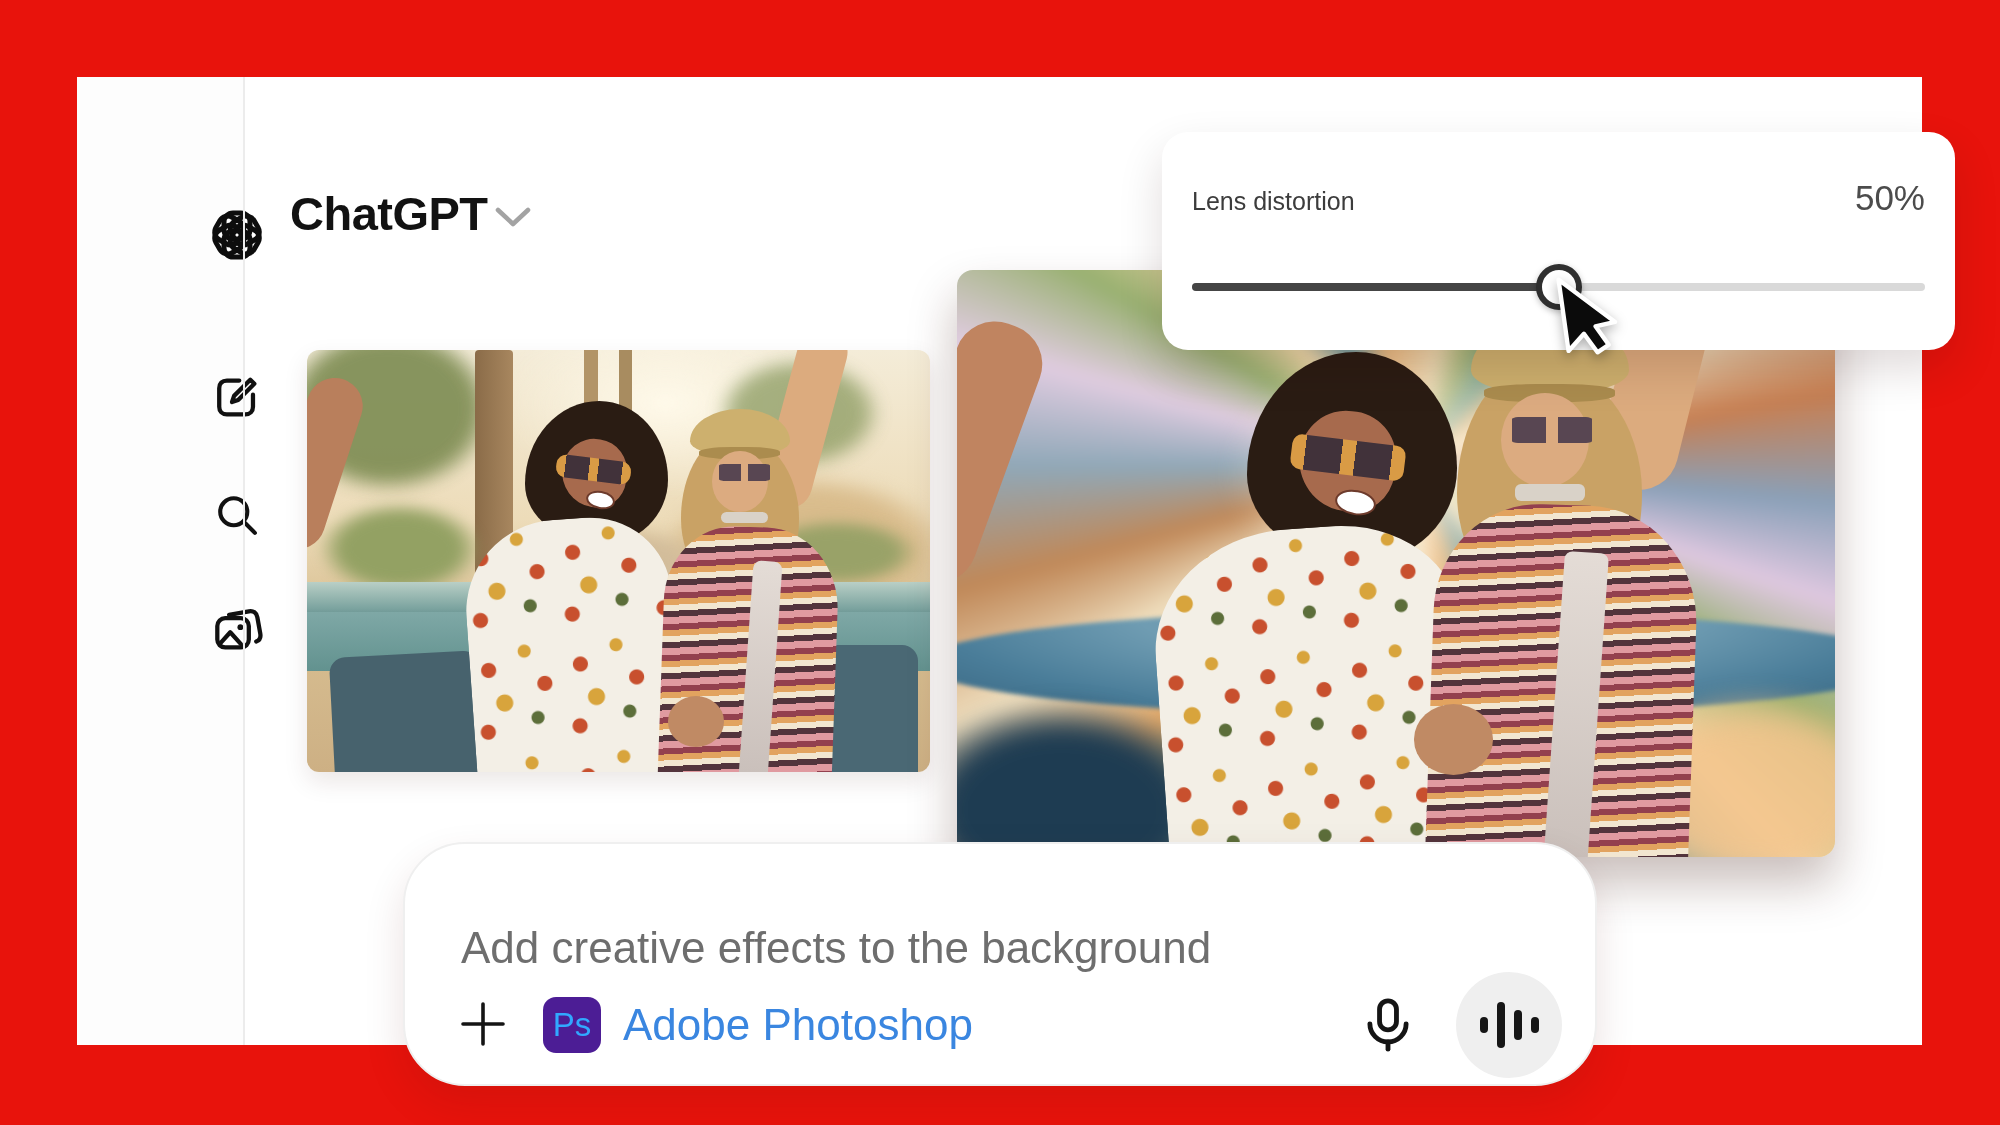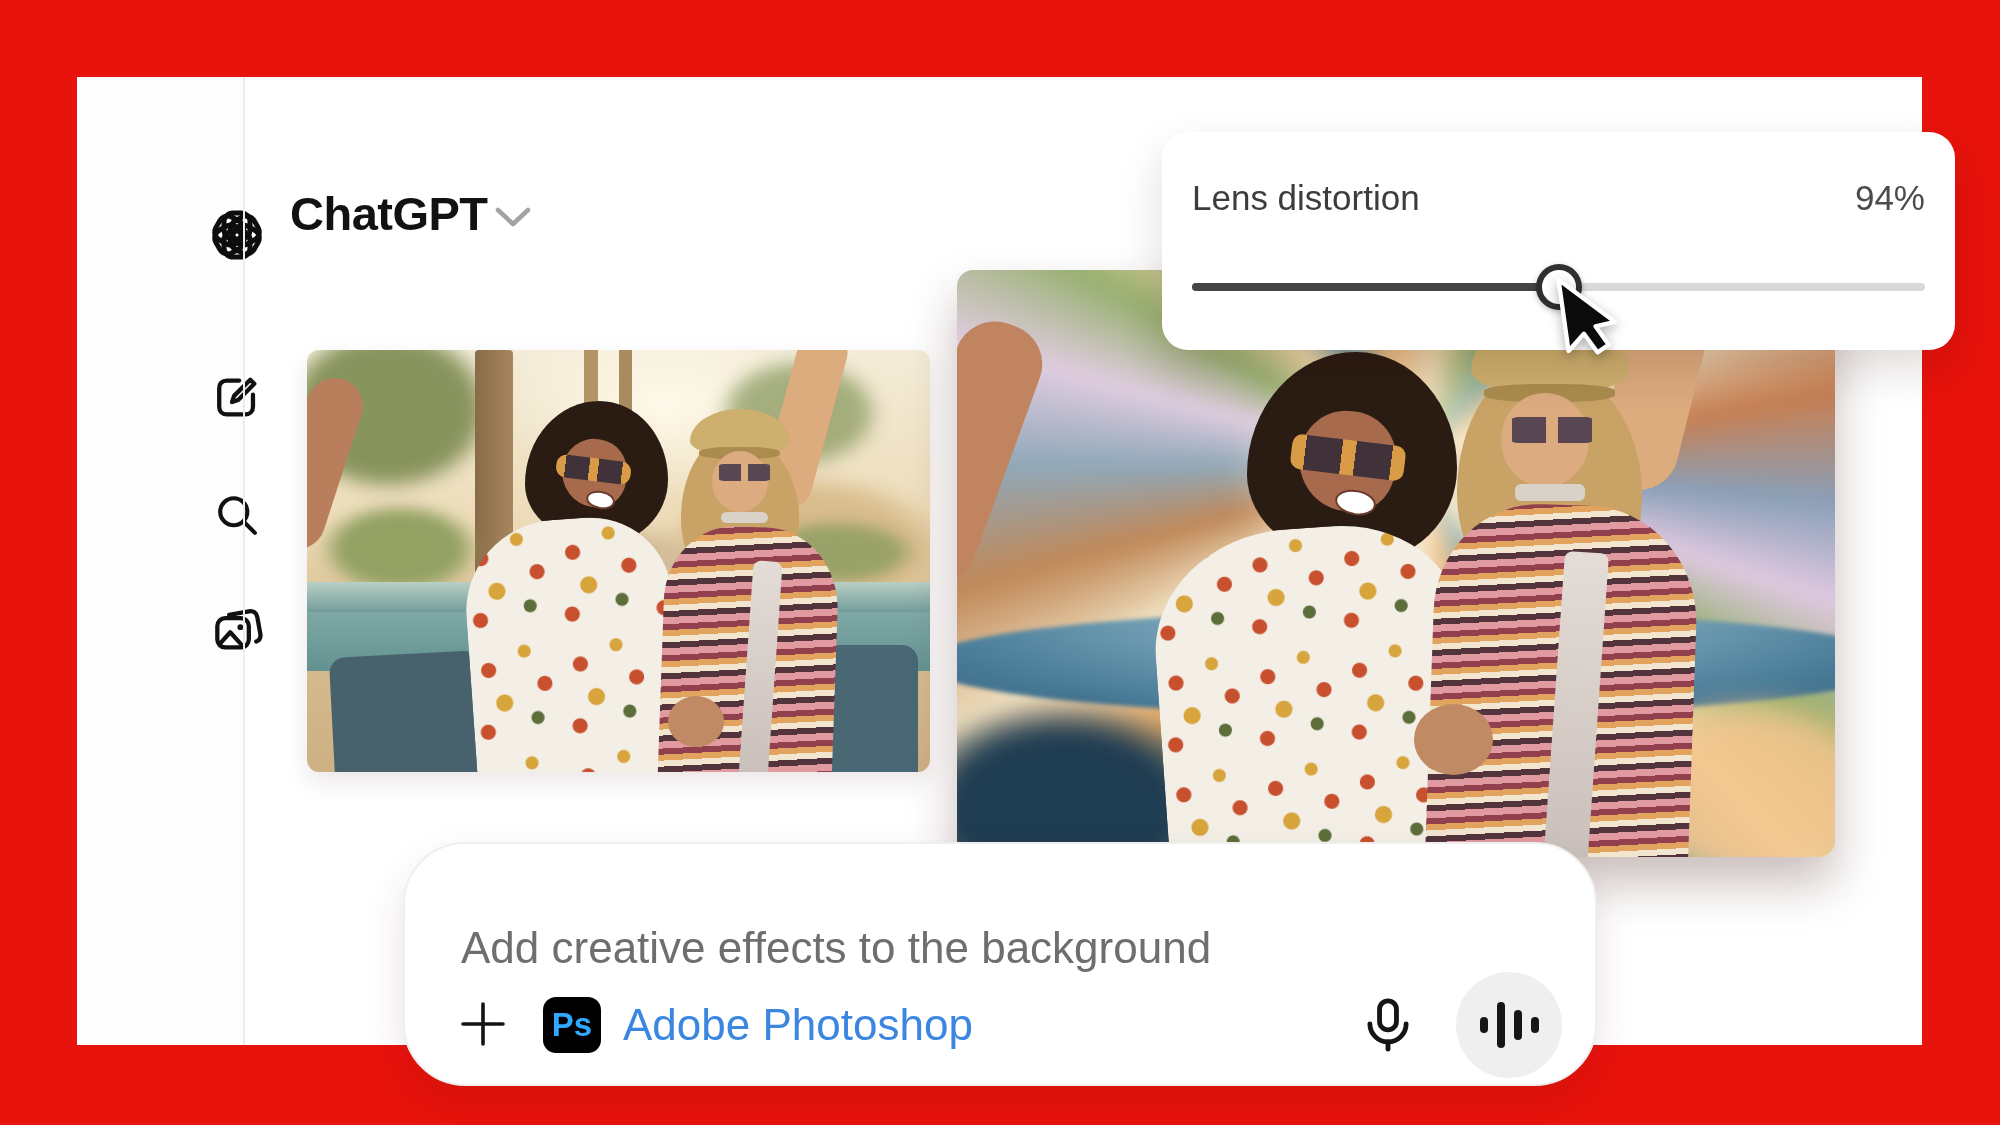--- a/index.html
+++ b/index.html
@@ -115,39 +115,39 @@
   .r .wb-glasses{left:62.5%;top:25%;width:10.5%;height:4.5%;}
   .r .wb-choker{left:63.5%;top:36.5%;width:8%;height:2.8%;}
   .r .wb-shirt{left:54%;top:40%;width:30%;height:62%;}
   .r .wb-scarf{left:68%;top:48%;width:5%;height:54%;}
   .r .hands-mid{left:52%;top:74%;width:9%;height:12%;}
 
   
   .fx-panel{position:absolute;left:1162px;top:132px;width:793px;height:218px;background:#ffffff;
             border-radius:26px;box-shadow:0 20px 45px rgba(40,10,5,.14);}
   .fx-row{position:absolute;left:30px;right:30px;top:46px;display:flex;justify-content:space-between;align-items:baseline;}
-  .fx-label{font-size:35px;color:#3c3c3c;}
+  .fx-label{font-size:25px;color:#3c3c3c;}
   .fx-value{font-size:35px;color:#4c4c4c;}
   .fx-slider{position:absolute;left:30px;right:30px;top:132px;height:46px;cursor:pointer;}
   .fx-track{position:absolute;left:0;right:0;top:19px;height:8px;border-radius:5px;background:#d9d9d9;}
   .fx-fill{position:absolute;left:0;top:19px;height:8px;border-radius:5px;background:#454545;width:50%;}
   .fx-handle{position:absolute;top:23px;left:50%;width:34px;height:34px;border-radius:50%;background:#ffffff;
              border:6px solid #2f2f2f;transform:translate(-50%,-50%);box-shadow:0 2px 6px rgba(0,0,0,.25);}
   .cursor-arrow{position:absolute;left:1556px;top:272px;filter:drop-shadow(0 4px 6px rgba(0,0,0,.3));}
 
   
   .composer{position:absolute;left:403px;top:842px;width:1190px;height:240px;background:#ffffff;
             border:2px solid #efefef;border-radius:62px;box-shadow:0 18px 40px rgba(90,15,8,.12);}
   .prompt-text{position:absolute;left:56px;top:50px;font-size:44px;color:#6e6e6e;white-space:nowrap;margin-top:29px;}
   .composer-row{position:absolute;left:0;right:0;top:126px;height:110px;}
   .plus-btn{position:absolute;left:52px;top:28px;width:52px;height:52px;display:flex;align-items:center;
             justify-content:center;cursor:pointer;}
   .ps-chip{position:absolute;left:138px;top:0;height:110px;display:flex;align-items:center;gap:22px;cursor:pointer;}
-  .ps-badge{width:58px;height:56px;border-radius:13px;background:#000000;display:flex;align-items:center;
-            justify-content:center;font-size:33px;font-weight:700;color:#31a8ff;}
+  .ps-badge{width:58px;height:56px;border-radius:13px;background:#4c1d95;display:flex;align-items:center;
+            justify-content:center;font-size:33px;font-weight:400;color:#31a8ff;}
   .ps-name{font-size:44px;font-weight:500;color:#3a86e0;}
   .mic-btn{position:absolute;left:952px;top:24px;width:62px;height:62px;display:flex;align-items:center;
            justify-content:center;cursor:pointer;}
   .voice-btn{position:absolute;left:1051px;top:2px;width:106px;height:106px;border-radius:50%;background:#efefef;
              display:flex;align-items:center;justify-content:center;gap:9px;cursor:pointer;}
   .vbar{width:8px;border-radius:5px;background:#161616;}
   .vbar.b1{height:16px;}.vbar.b2{height:46px;}.vbar.b3{height:30px;}.vbar.b4{height:16px;}
 </style>
 </head>
 <body>
@@ -264,21 +264,21 @@
     <div class="wb-glasses"></div>
     <div class="wb-choker"></div>
     <div class="wb-shirt stripes"></div>
     <div class="wb-scarf"></div>
     <div class="hands-mid"></div>
   </div>
 
   <div class="fx-panel">
     <div class="fx-row">
       <span class="fx-label">Lens distortion</span>
-      <span class="fx-value">94%</span>
+      <span class="fx-value">50%</span>
     </div>
     <div class="fx-slider">
       <div class="fx-track"></div>
       <div class="fx-fill" style="width: 50%;"></div>
       <div class="fx-handle" style="left: 50%;"></div>
     </div>
   </div>
 
   <div class="cursor-arrow">
     <svg width="64" height="84" viewBox="0 0 21 31" style="transform:rotate(-8deg);">

